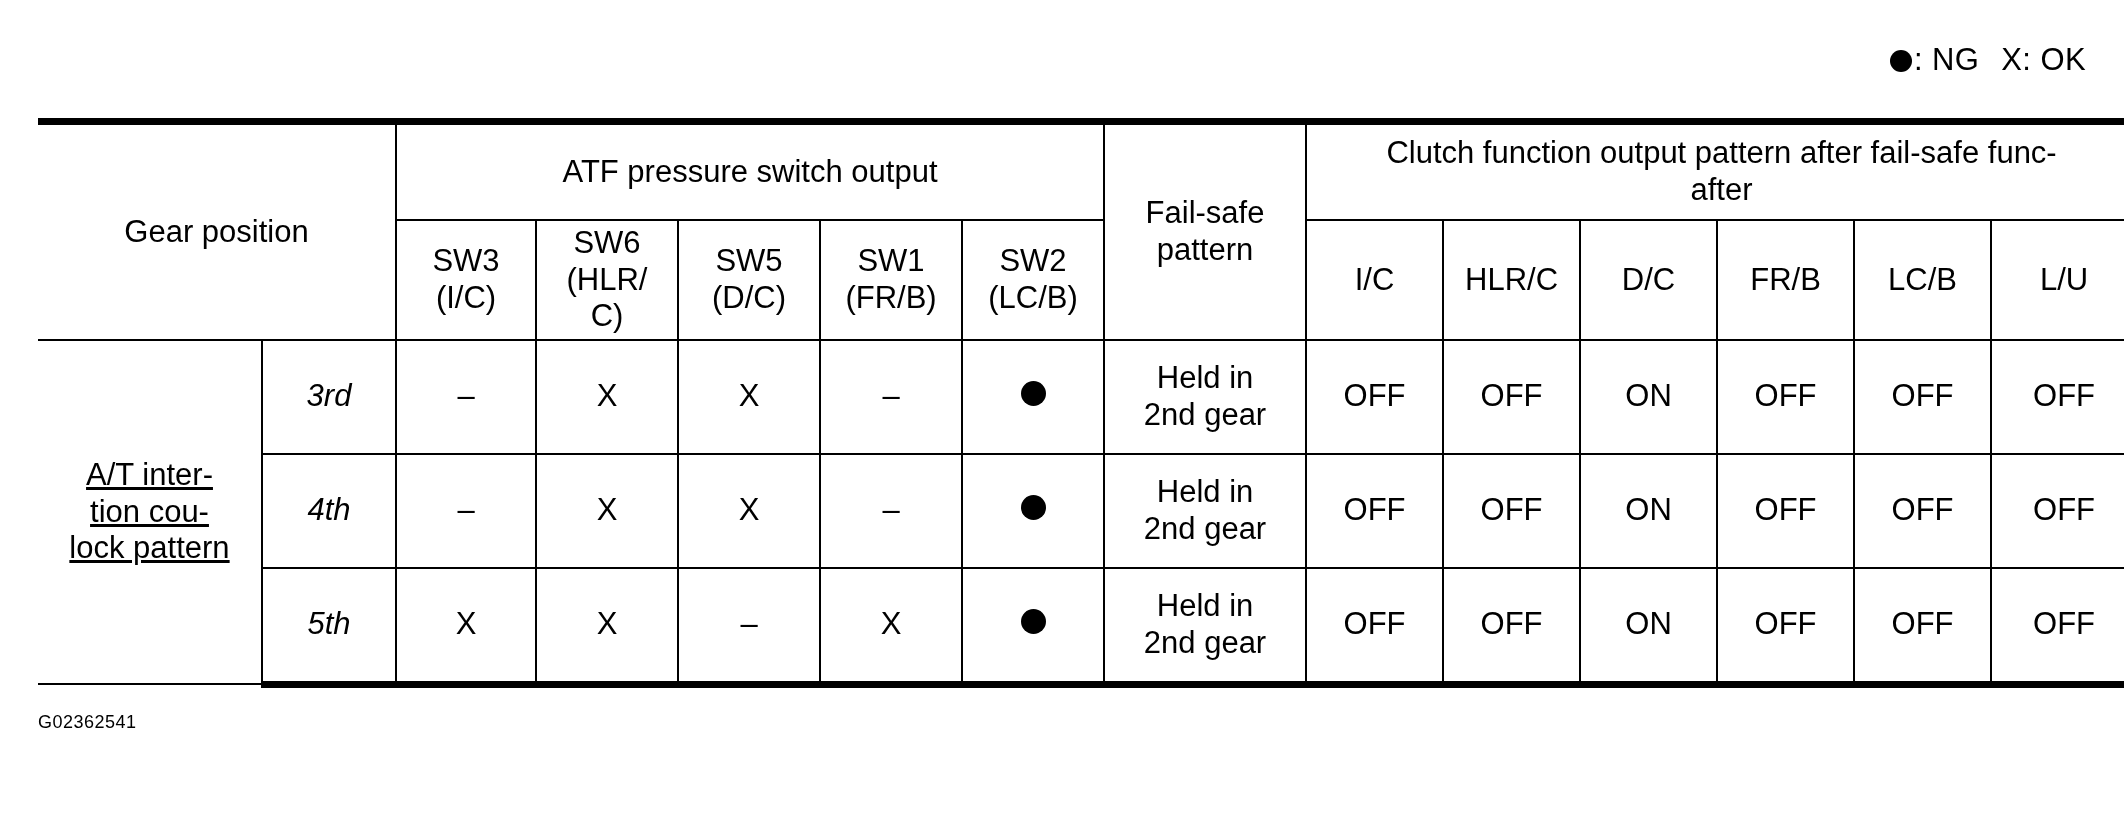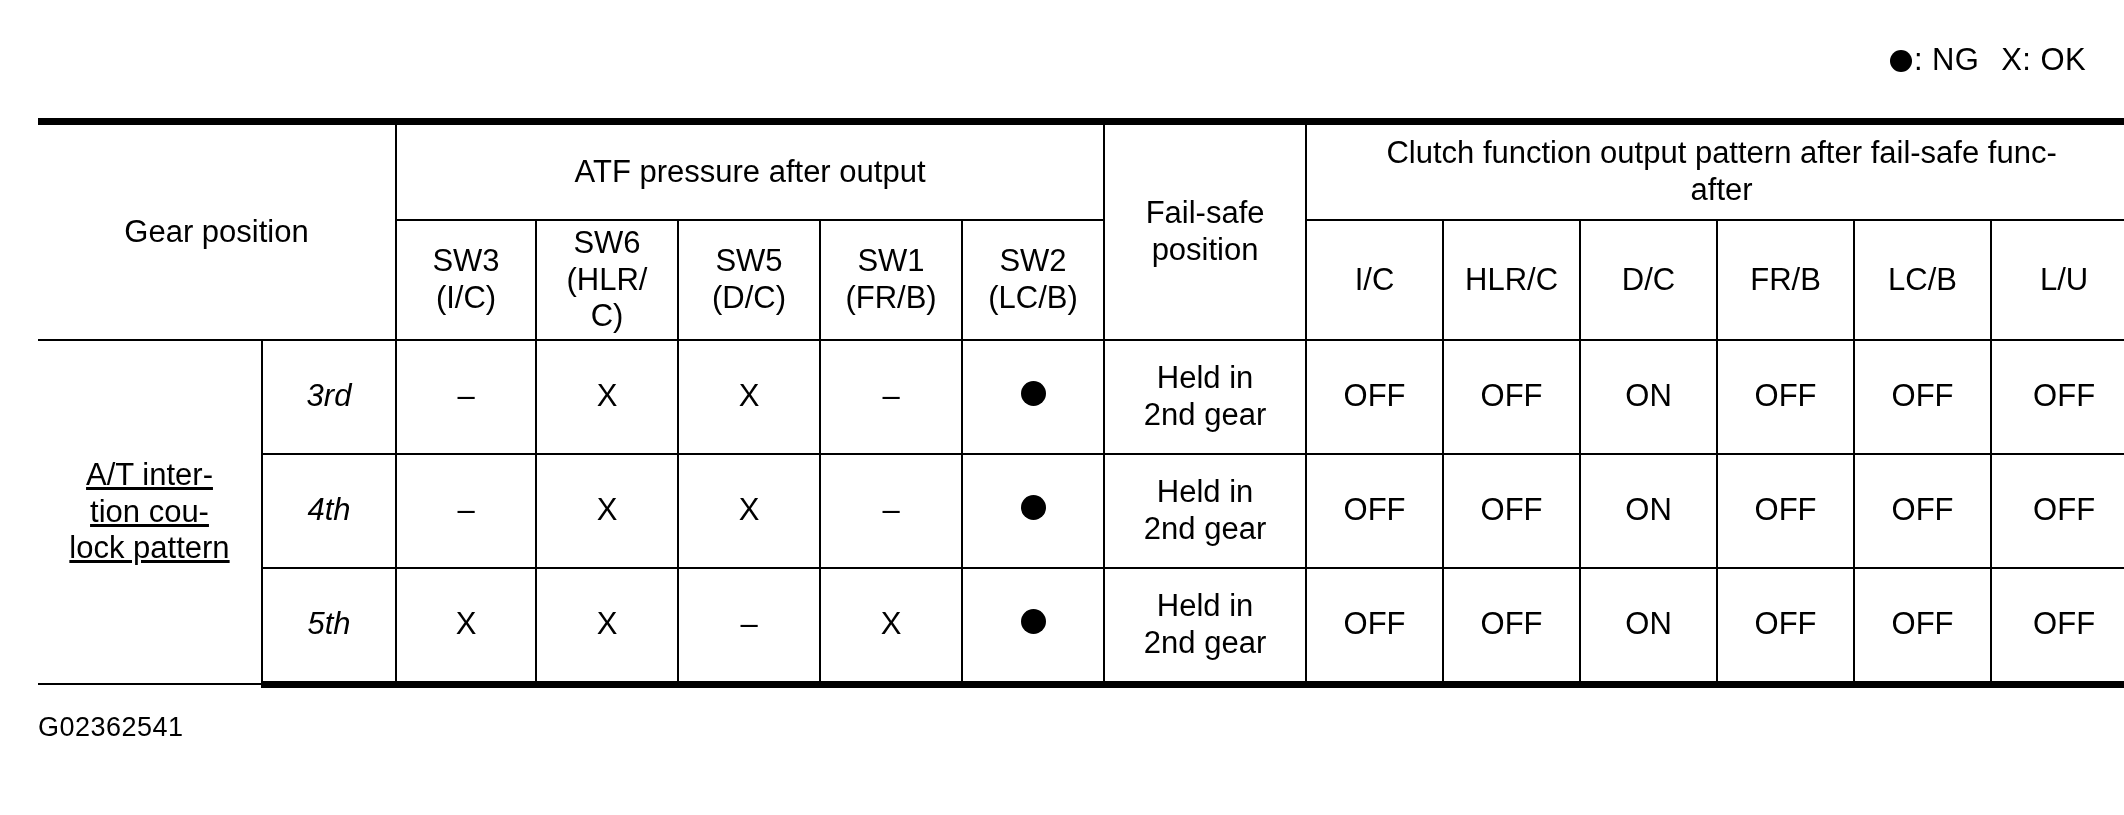--- a/index.html
+++ b/index.html
@@ -109,21 +109,21 @@
     font-size: 31px;
     line-height: 1.3;
     text-decoration: underline;
   }
 
   
   .caption {
     position: absolute;
     left: 38px;
     top: 712px;
-    font-size: 27px;
+    font-size: 18px;
     letter-spacing: 0.5px;
   }
 </style>
 </head>
 <body>
 
 <div class="page">
 
   <div class="legend">
     <span class="bullet"></span><span>: NG</span><span class="gap"></span><span>X: OK</span>
@@ -144,24 +144,24 @@
         <col style="width:137px">
         <col style="width:137px">
         <col style="width:137px">
         <col style="width:137px">
         <col style="width:145px">
       </colgroup>
 
       <tbody>
           <tr class="top-rule">
         <td class="h-tall" colspan="2" rowspan="2">Gear position</td>
-        <td class="h-tall" colspan="5">ATF pressure after output</td>
+        <td class="h-tall" colspan="5">ATF pressure switch output</td>
         <td class="h-tall" rowspan="2">
           <span>Fail-safe</span><br>
-          <span>position</span>
+          <span>pattern</span>
         </td>
         <td class="h-tall" colspan="6">
           <span>Clutch function output pattern after fail-safe func-</span><br>
           <span>after</span>
         </td>
       </tr>
 
       <tr>
         <td class="h-sub cell-sub">
           <span>SW3</span><br>

